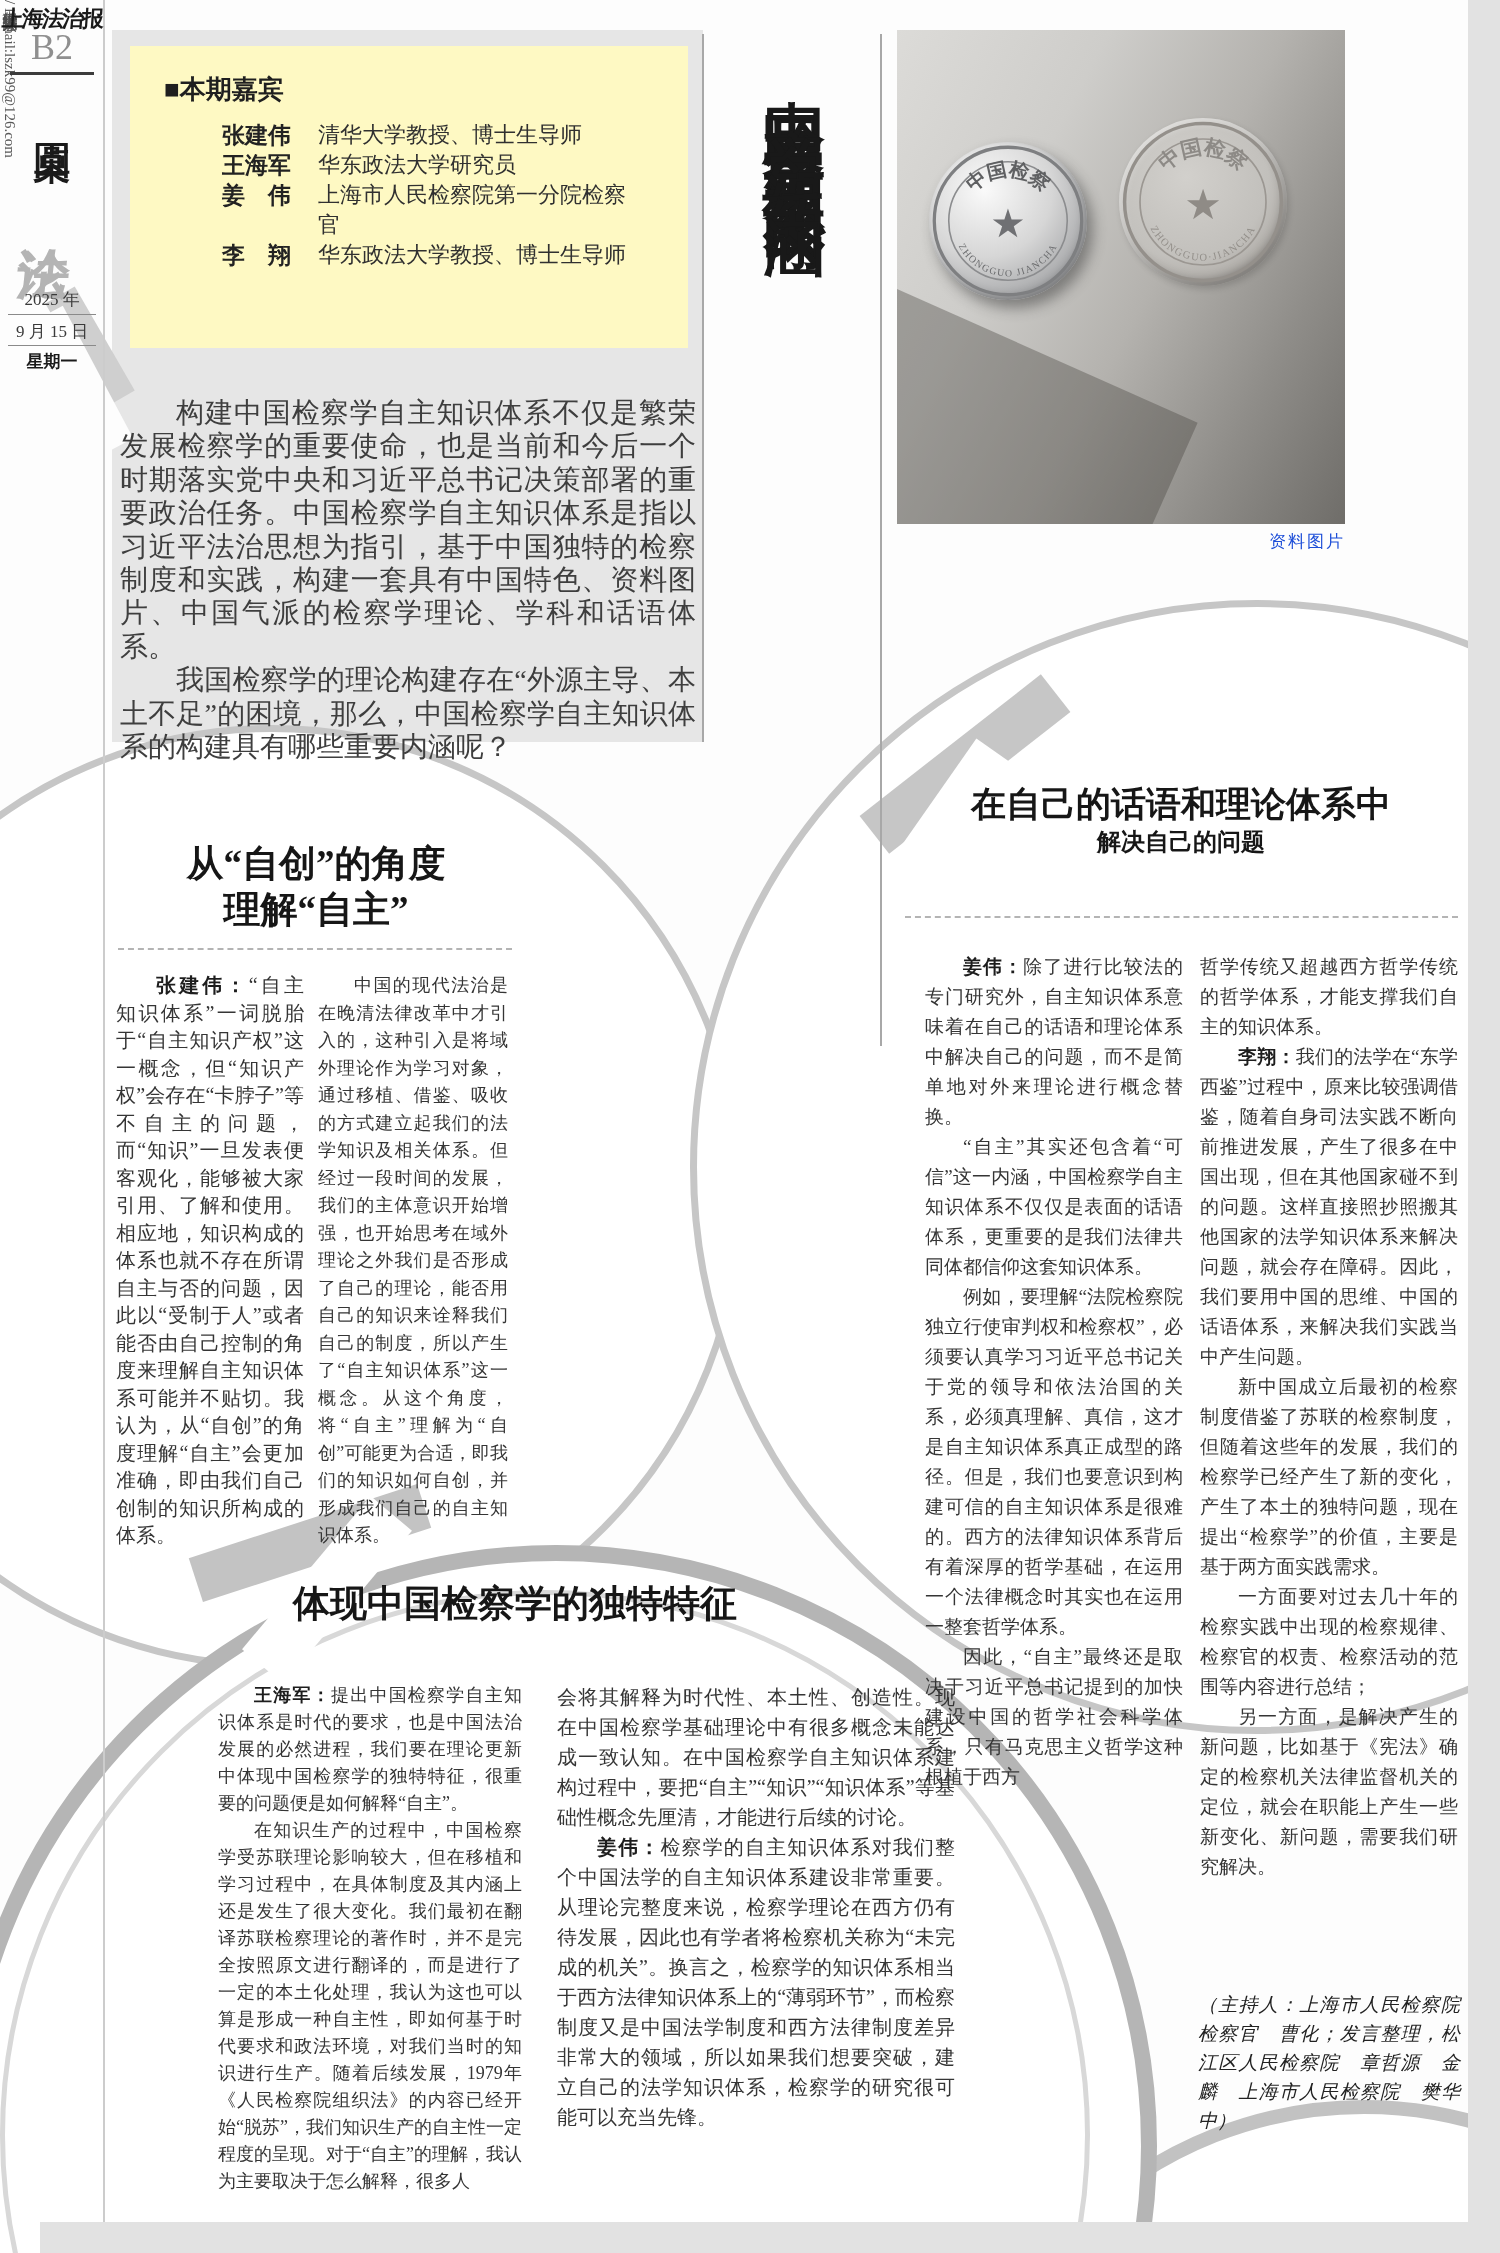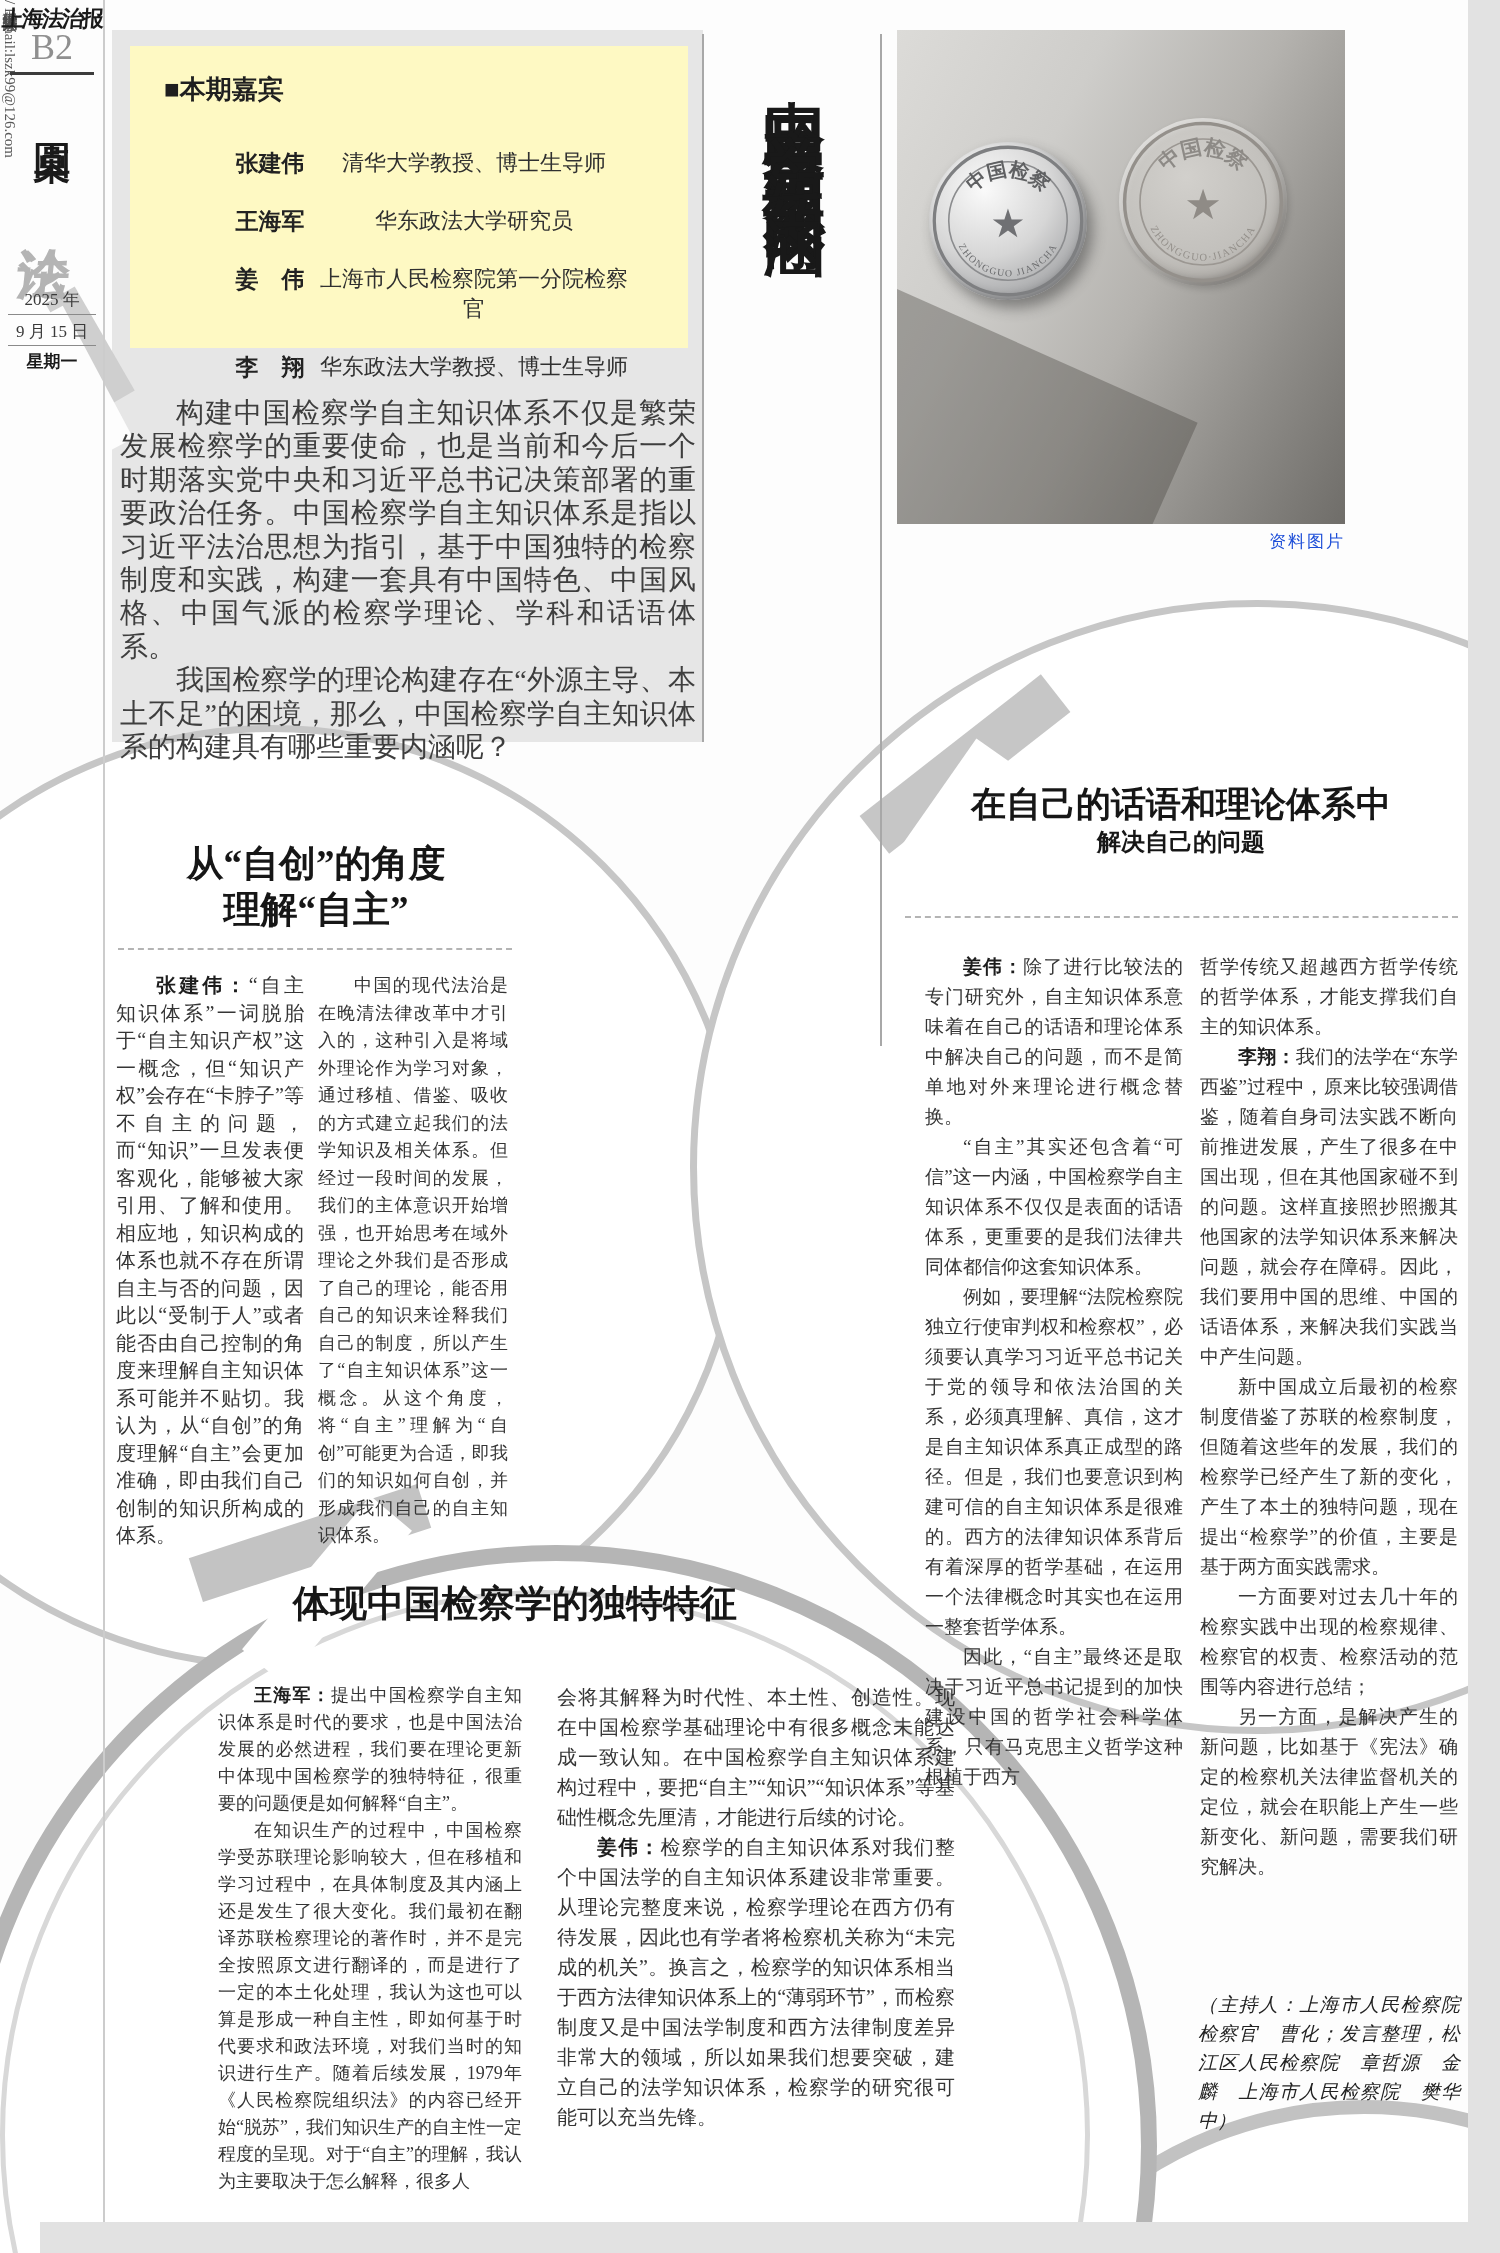--- a/index.html
+++ b/index.html
@@ -41,21 +41,21 @@
   .mh-date2{left:0;top:320px;font-size:17px;color:#3a3a3a;}
   .mh-week{left:0;top:350px;font-size:17px;font-weight:700;}
   .mh-editor{left:10px;top:1935px;height:320px;writing-mode:vertical-rl;font-size:15px;color:#4a4a4a;z-index:16;}
   .mh-editor .gap{margin-block-start:26px;color:#585858;}
 
   
   .panel{left:112px;top:30px;width:591px;height:712px;background:#e6e6e6;z-index:1;}
   .guest-box{left:130px;top:46px;width:558px;height:302px;background:#fef9c3;z-index:6;padding:0;box-sizing:border-box;}
   .guest-label{position:absolute;left:34px;top:26px;font-family:"Liberation Sans",sans-serif;font-weight:700;font-size:26px;color:#1f1f1f;}
   .guest-rows{position:absolute;left:92px;top:74px;width:440px;}
-  .guest-row{display:flex;margin-top:28px;line-height:30px;text-align:center;}
+  .guest-row{display:flex;margin-top:0;line-height:30px;}
   .guest-name{width:96px;font-family:"Liberation Sans",sans-serif;font-weight:700;font-size:23px;color:#222;flex:none;}
   .guest-title{width:312px;font-size:22px;color:#303030;}
 
   
   .intro{left:120px;top:396px;width:576px;z-index:6;font-size:28px;line-height:33.4px;color:#3e3e3e;text-align:justify;}
   .intro p{margin:0;text-indent:2em;}
 
   
   .vrule{position:absolute;width:2px;background:#a8a8a8;z-index:6;}
   .vrule-l{left:702px;top:34px;height:708px;}
@@ -151,21 +151,21 @@
         <span class="guest-title">上海市人民检察院第一分院检察官</span>
       </div>
       <div class="guest-row">
         <span class="guest-name">李　翔</span>
         <span class="guest-title">华东政法大学教授、博士生导师</span>
       </div>
     </div>
   </div>
 
   <div class="abs intro">
-    <p>构建中国检察学自主知识体系不仅是繁荣发展检察学的重要使命，也是当前和今后一个时期落实党中央和习近平总书记决策部署的重要政治任务。中国检察学自主知识体系是指以习近平法治思想为指引，基于中国独特的检察制度和实践，构建一套具有中国特色、中国风格、中国气派的检察学理论、学科和话语体系。</p>
+    <p>构建中国检察学自主知识体系不仅是繁荣发展检察学的重要使命，也是当前和今后一个时期落实党中央和习近平总书记决策部署的重要政治任务。中国检察学自主知识体系是指以习近平法治思想为指引，基于中国独特的检察制度和实践，构建一套具有中国特色、资料图片、中国气派的检察学理论、学科和话语体系。</p>
     <p>我国检察学的理论构建存在“外源主导、本土不足”的困境，那么，中国检察学自主知识体系的构建具有哪些重要内涵呢？</p>
   </div>
 
   <div class="vrule vrule-l"></div>
   <div class="vrule vrule-r"></div>
   <div class="abs main-title">
     <span>中国检察学自主知识体系的内涵</span>
   </div>
 
   <div class="abs photo">

